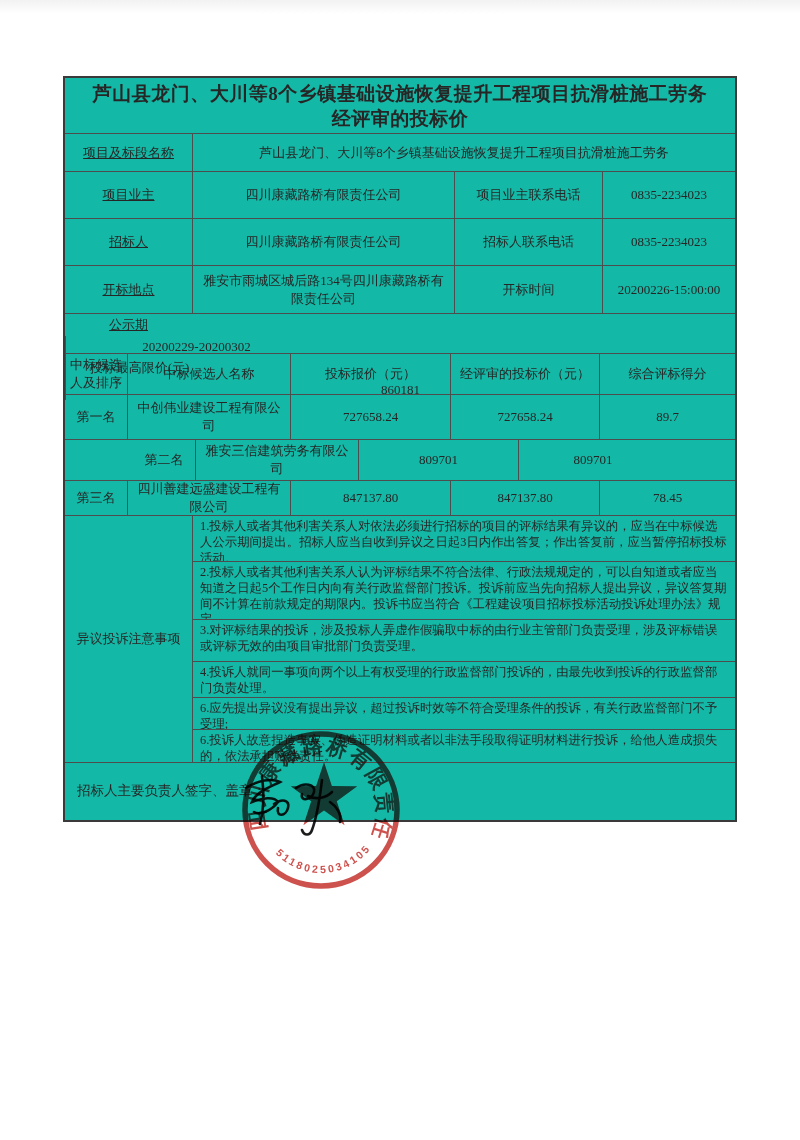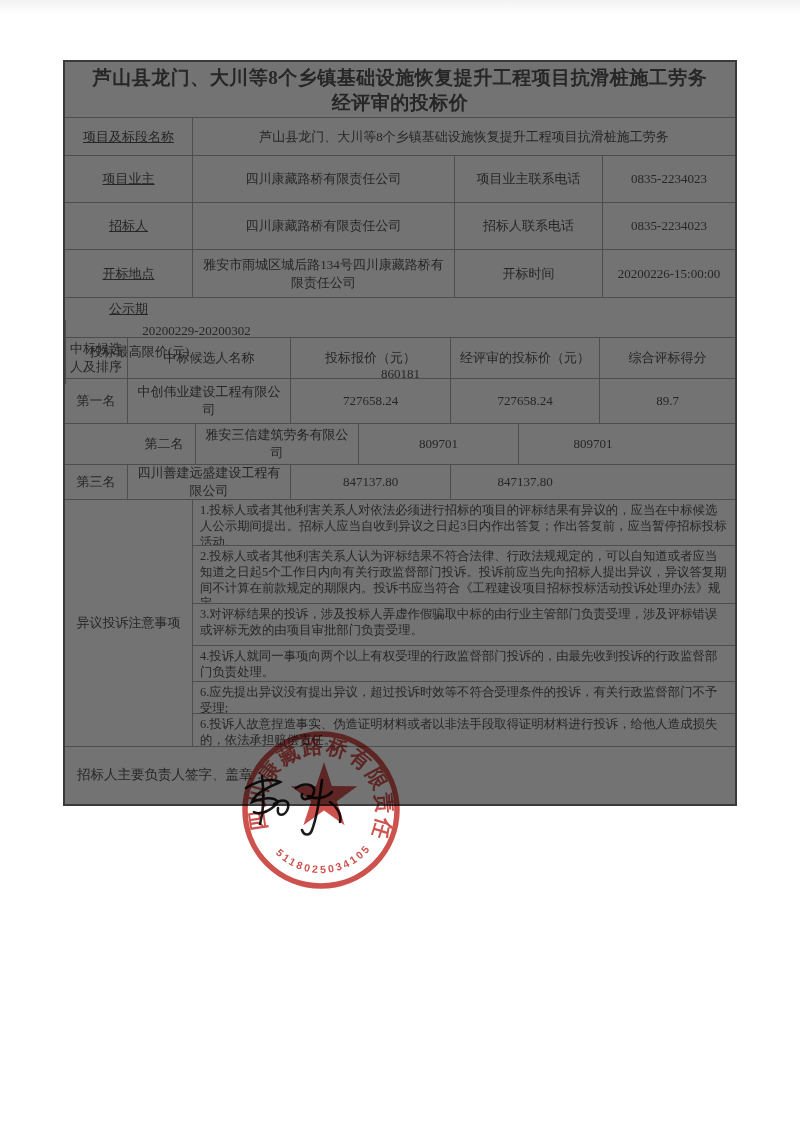--- a/index.html
+++ b/index.html
@@ -13,23 +13,23 @@
     font-family:"Liberation Serif","DejaVu Serif",serif;
     color:var(--ink);
     position:relative;
     overflow:hidden;
   }
   .scan-edge{
     position:absolute;left:0;top:0;width:800px;height:14px;
     background:linear-gradient(180deg,#f2f2f2 0%,#ffffff 100%);
   }
   .doc{
-    position:absolute;left:63px;top:60px;width:674px;
+    position:absolute;left:63px;top:76px;width:674px;
     border:2px solid #3a3a3a;
-    background:#737373;
+    background:#14b8a6;
   }
   .row{display:flex;border-top:1px solid var(--line);}
   .row:first-child{border-top:none;}
   .cell{
     border-left:1px solid var(--line);
     display:flex;align-items:center;justify-content:center;
     text-align:center;padding:2px 8px;font-size:13px;line-height:1.35;
   }
   .cell:first-child{border-left:none;}
   
@@ -151,20 +151,21 @@
     <div class="cell cw1">第二名</div>
     <div class="cell cw2">雅安三信建筑劳务有限公司</div>
     <div class="cell cw3">809701</div>
     <div class="cell cw4">809701</div>
   </div>
   <div class="row h-c3">
     <div class="cell cw1">第三名</div>
     <div class="cell cw2">四川善建远盛建设工程有限公司</div>
     <div class="cell cw3">847137.80</div>
     <div class="cell cw4">847137.80</div>
+    <div class="cell cw5">78.45</div>
   </div>
 
   <div class="row">
     <div class="cell obj-label">异议投诉注意事项</div>
     <div class="obj-items">
       <div class="obj-item oi1">1.投标人或者其他利害关系人对依法必须进行招标的项目的评标结果有异议的，应当在中标候选人公示期间提出。招标人应当自收到异议之日起3日内作出答复；作出答复前，应当暂停招标投标活动。</div>
       <div class="obj-item oi2">2.投标人或者其他利害关系人认为评标结果不符合法律、行政法规规定的，可以自知道或者应当知道之日起5个工作日内向有关行政监督部门投诉。投诉前应当先向招标人提出异议，异议答复期间不计算在前款规定的期限内。投诉书应当符合《工程建设项目招标投标活动投诉处理办法》规定。</div>
       <div class="obj-item oi3">3.对评标结果的投诉，涉及投标人弄虚作假骗取中标的由行业主管部门负责受理，涉及评标错误或评标无效的由项目审批部门负责受理。</div>
       <div class="obj-item oi4">4.投诉人就同一事项向两个以上有权受理的行政监督部门投诉的，由最先收到投诉的行政监督部门负责处理。</div>
       <div class="obj-item oi5">6.应先提出异议没有提出异议，超过投诉时效等不符合受理条件的投诉，有关行政监督部门不予受理;</div>

